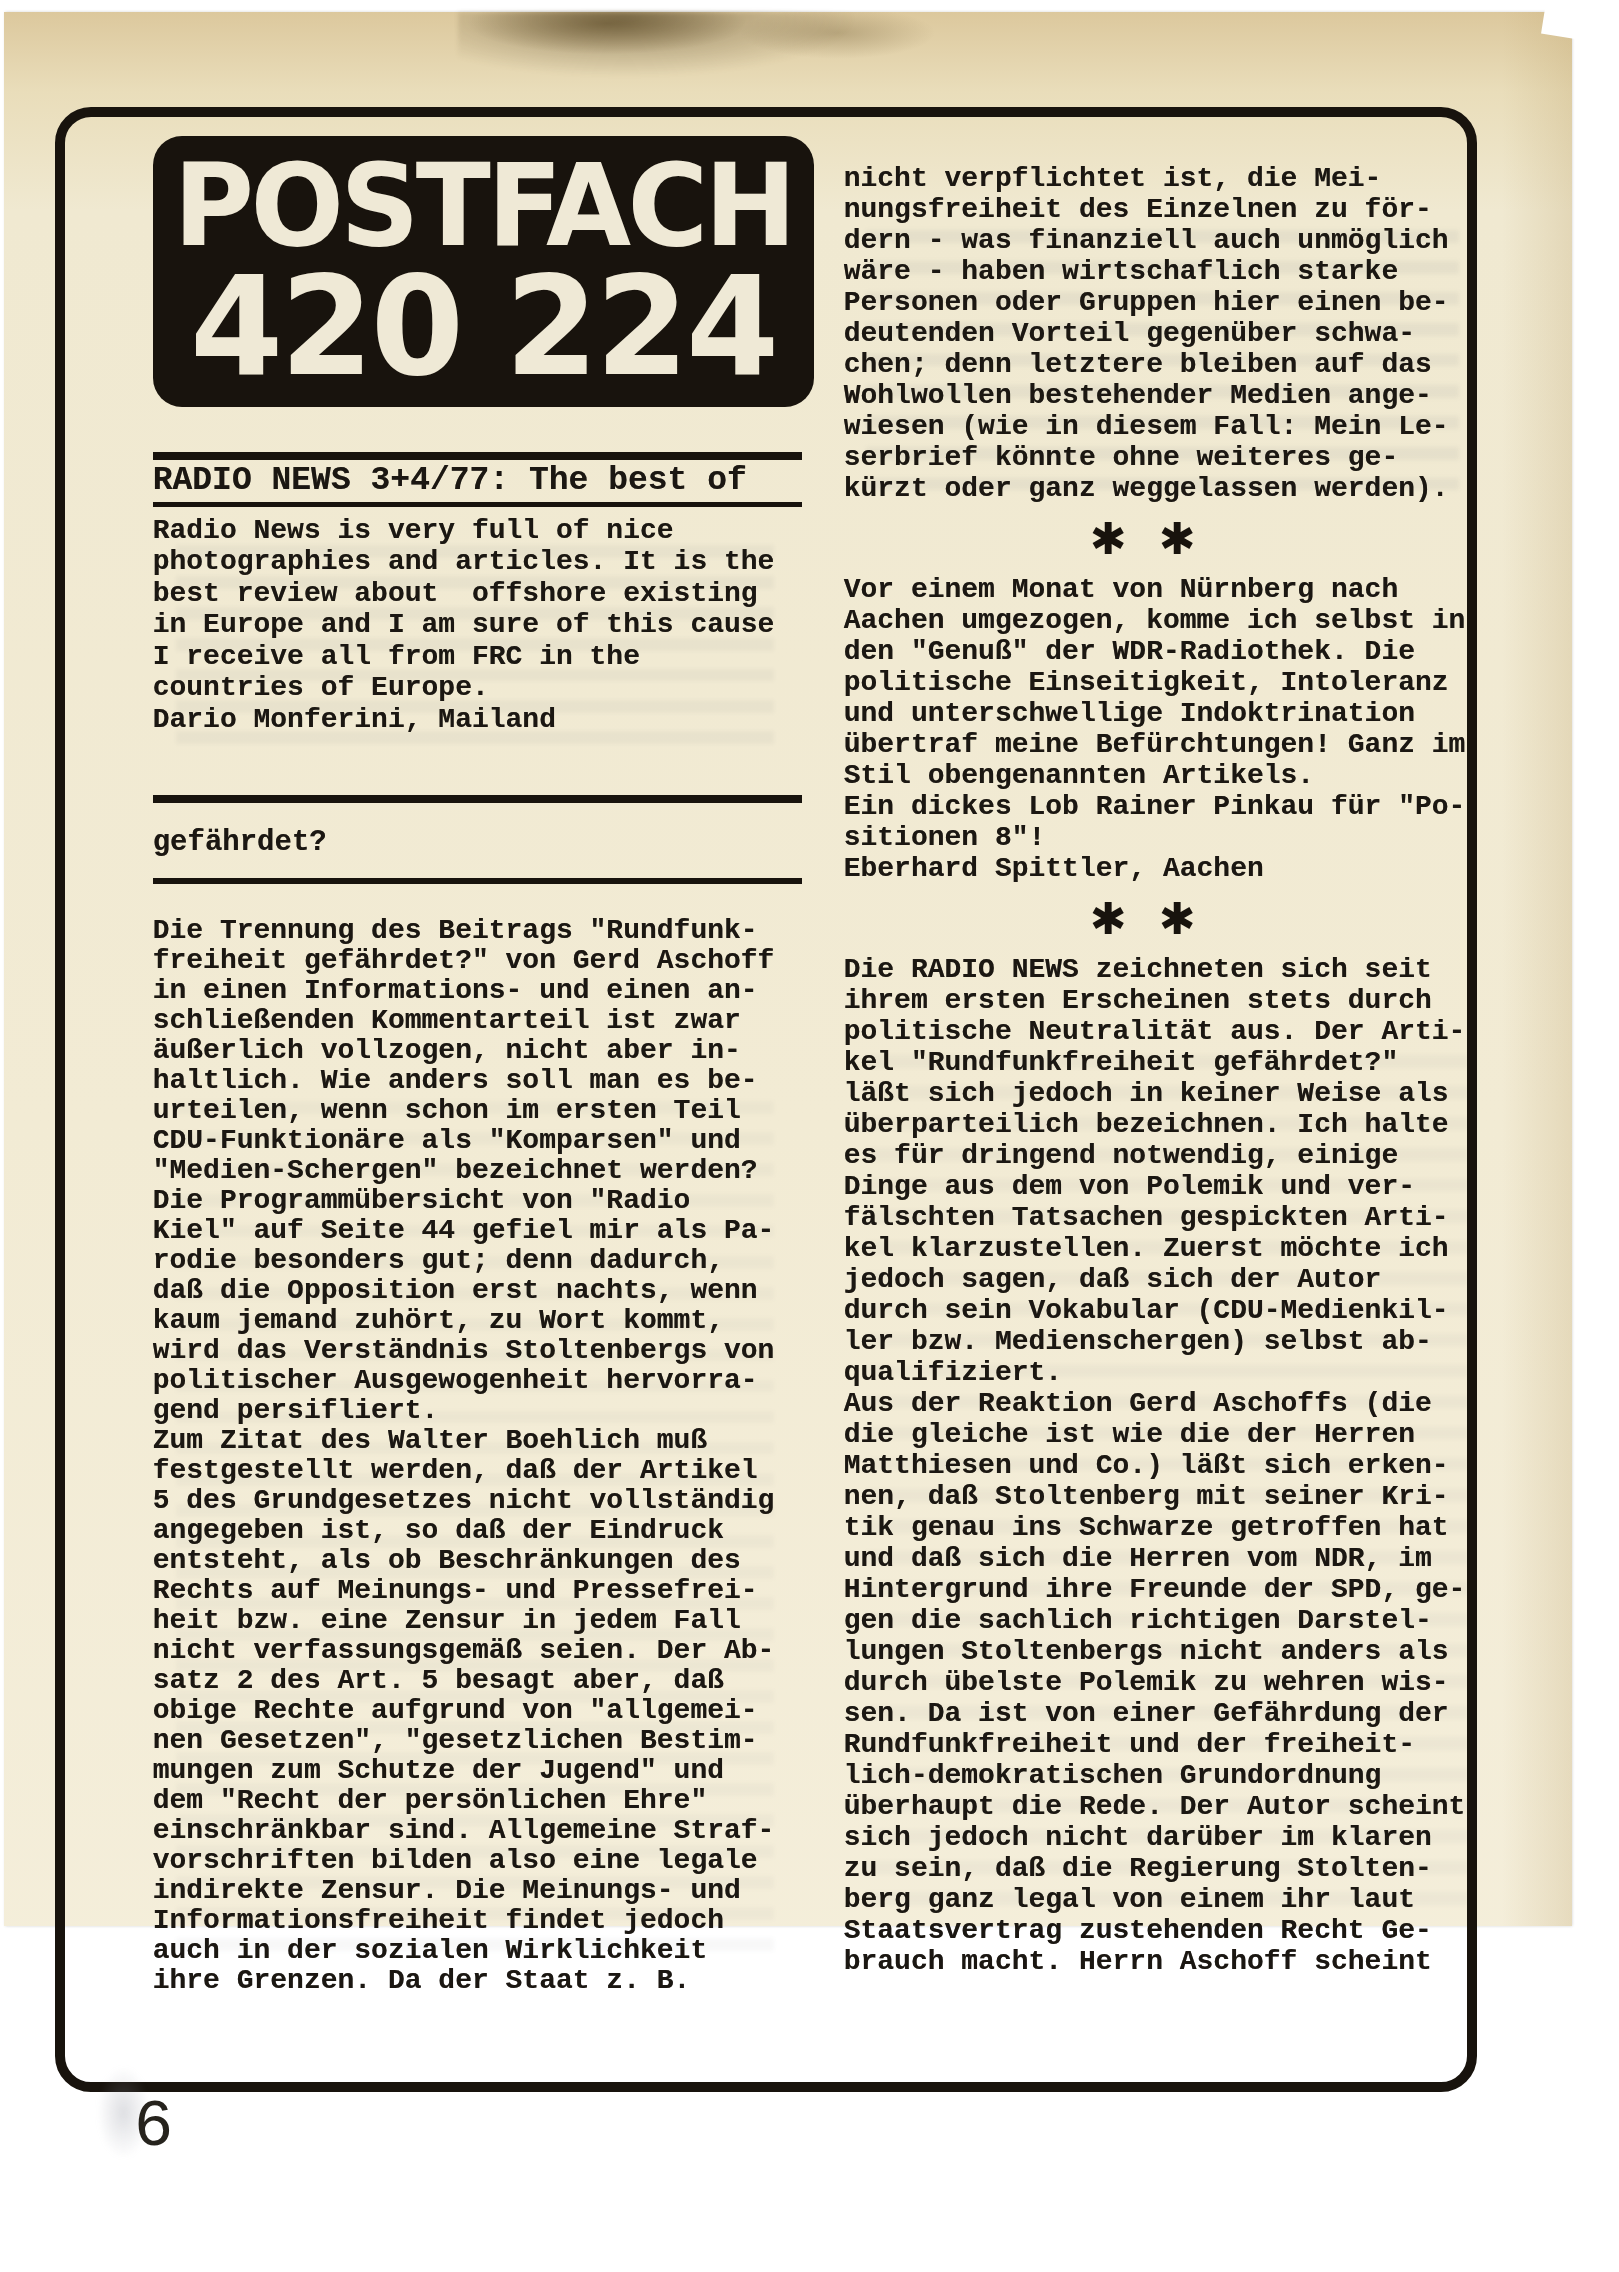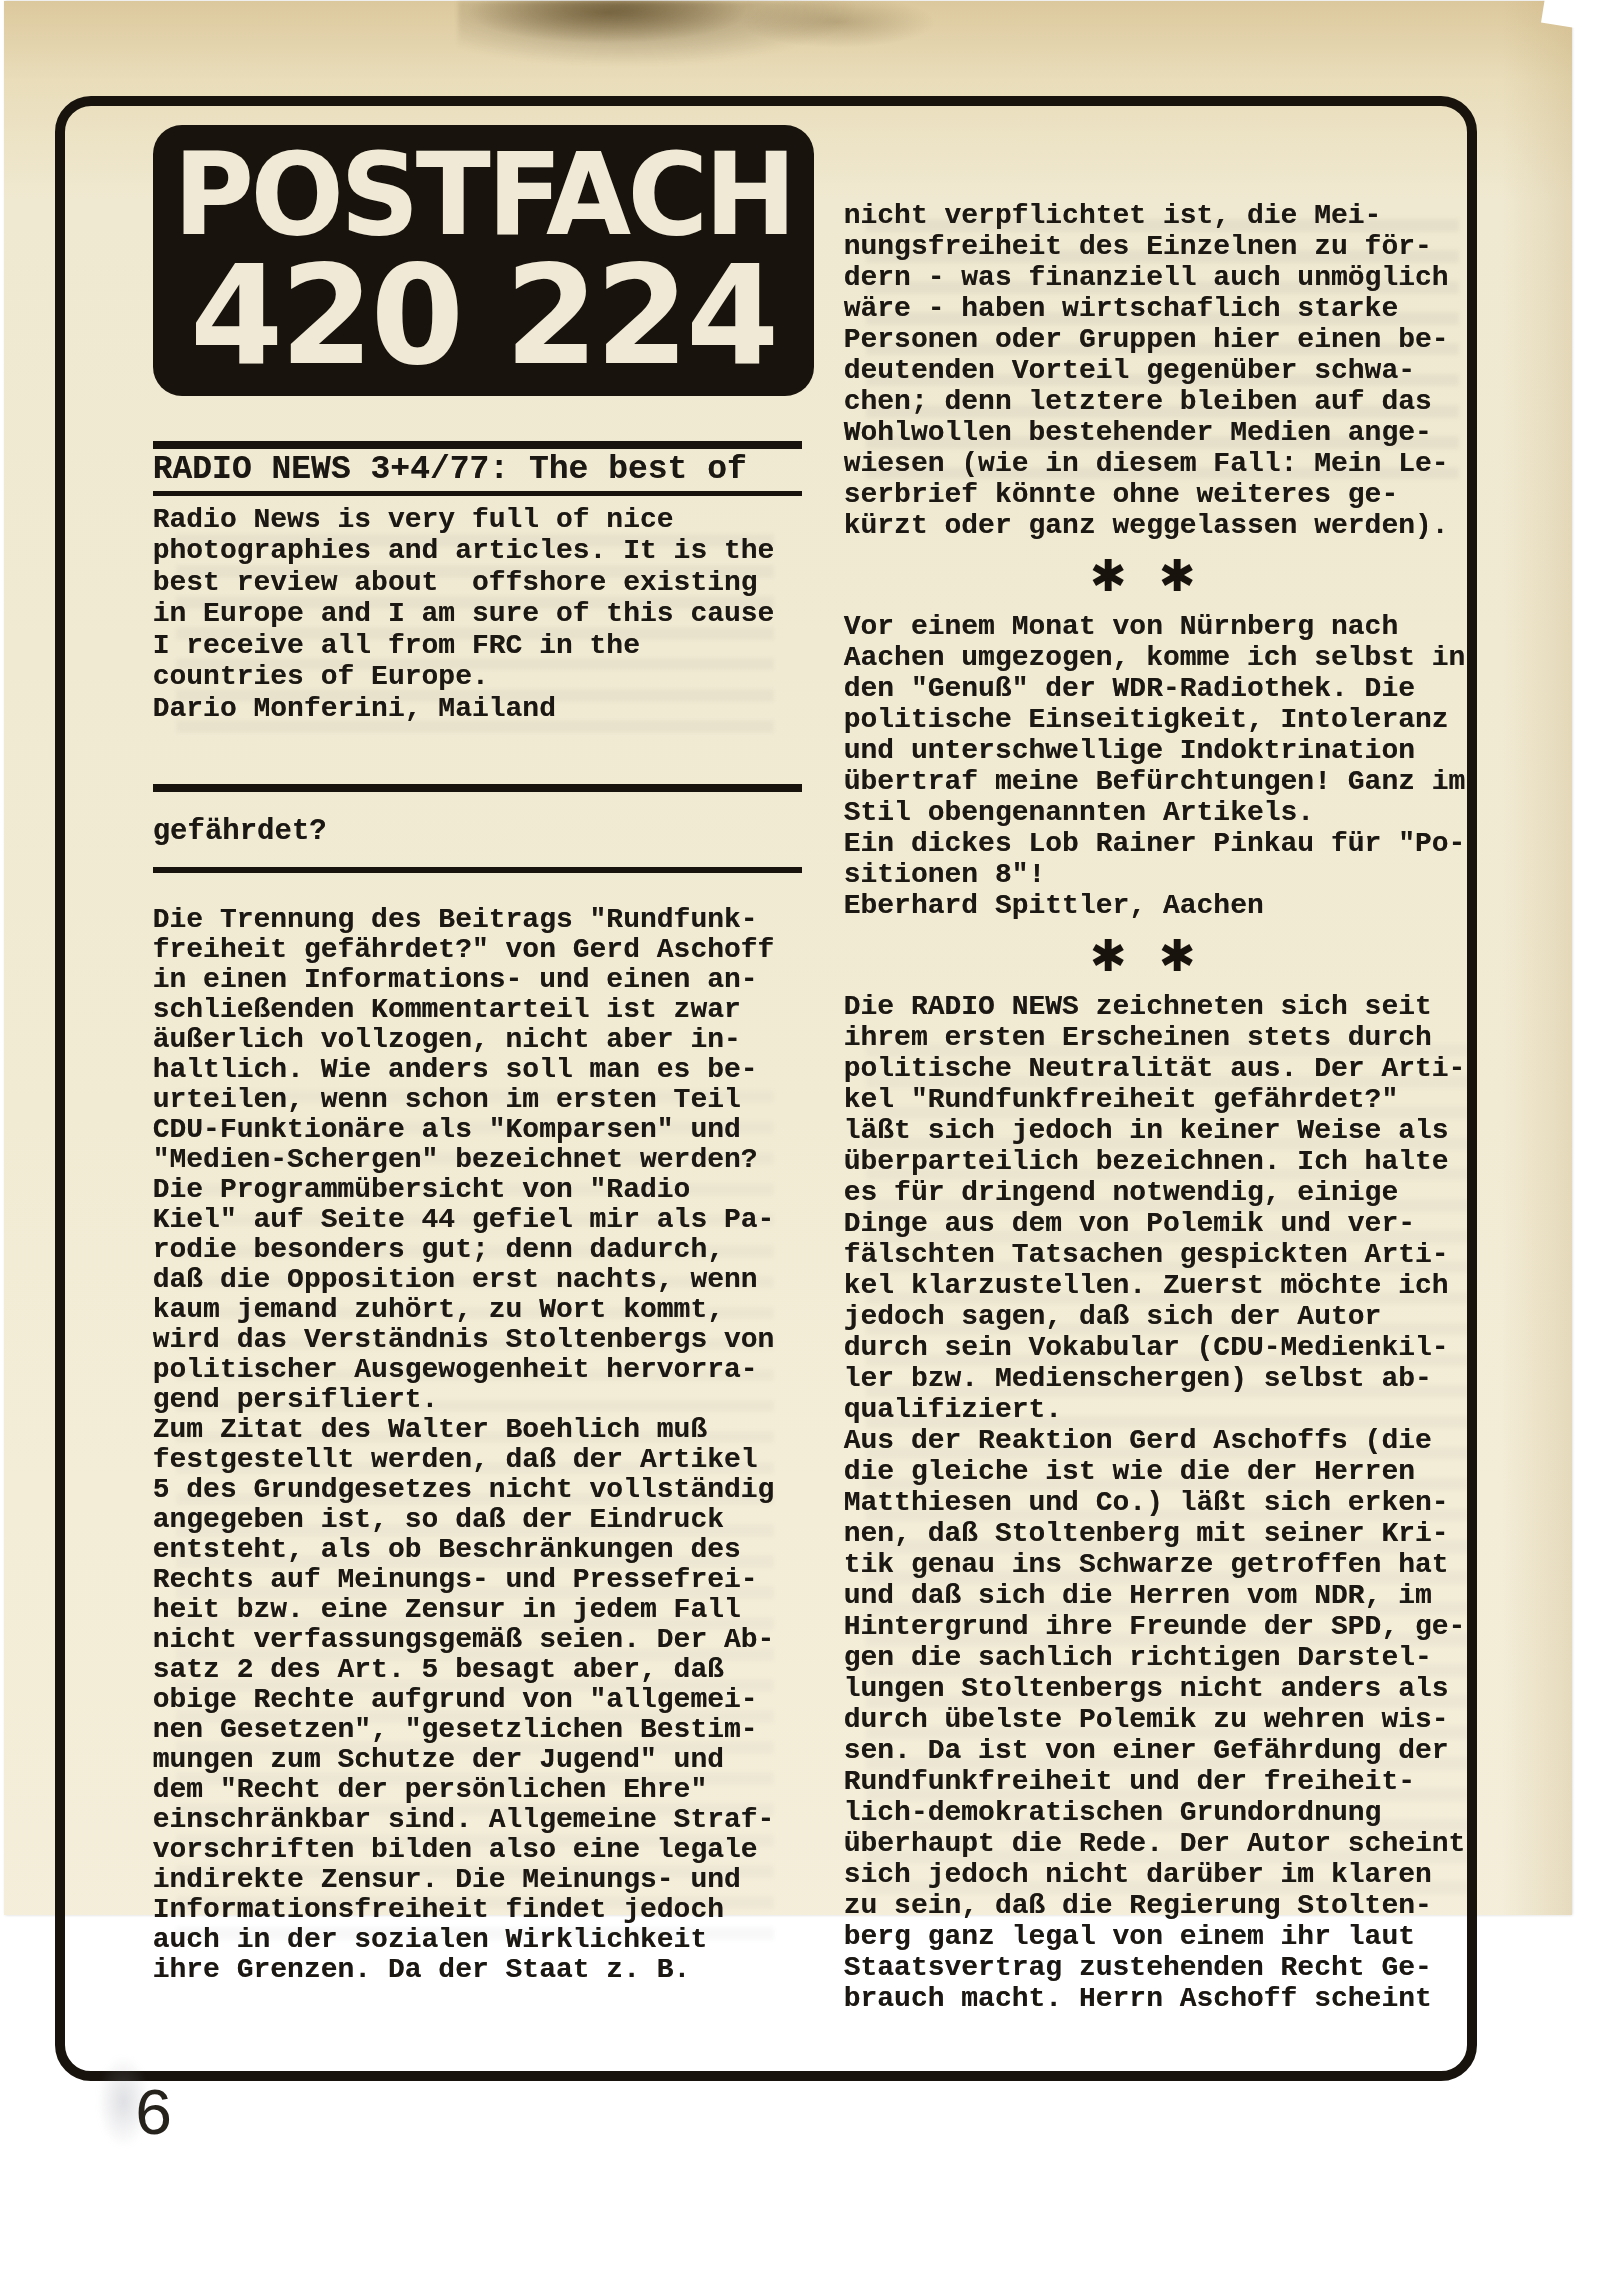--- a/index.html
+++ b/index.html
@@ -5,21 +5,21 @@
   html,body{margin:0;padding:0;}
   body{
     width:1619px;height:2273px;
     background:#ffffff;
     font-family:"Liberation Mono","DejaVu Sans Mono",monospace;
     overflow:hidden;position:relative;
   }
   .scan{position:absolute;inset:0;}
   
   .paper{
-    position:absolute;left:3.7px;top:1px;width:1568px;height:1914px;
+    position:absolute;left:3.7px;top:12px;width:1568px;height:1914px;
     background:
       radial-gradient(ellipse 199px 44px at 603px 11.6px, rgba(97,77,38,.55), rgba(97,77,38,0) 70%),
       radial-gradient(ellipse 139px 37px at 834px 21px, rgba(97,77,38,.30), rgba(97,77,38,0) 70%),
       linear-gradient(270deg, rgba(180,150,90,.22) 0px, rgba(180,150,90,0) 70px),
       linear-gradient(180deg, #dcc89d 0px, #e9ddba 79px, #f0e9d1 199px, #f2ebd4 1113px, #f5efdc 2262px);
     box-shadow:0.9px 0 2.8px rgba(0,0,0,.18);
   }
   .torn-corner{
     position:absolute;left:1540px;top:-15.8px;width:79px;height:44px;
     background:#ffffff;transform:rotate(9deg);
@@ -42,21 +42,21 @@
     letter-spacing:-3.7px;transform:scaleY(1.04);white-space:pre;
   }
   .logo-line2{
     font-family:"DejaVu Sans","Liberation Sans",sans-serif;
     font-weight:bold;color:#efe9d6;font-size:134px;line-height:130px;
     letter-spacing:-2.8px;transform:scaleY(1.02);white-space:pre;
   }
   
   .col{position:absolute;width:649px;color:#1b1712;}
   .col-left{left:149px;top:440px;}
-  .col-right{left:840px;top:151px;margin-top:48px;}
+  .col-right{left:840px;top:151px;}
   .mono{
     font-family:"Liberation Mono","DejaVu Sans Mono",monospace;
     font-weight:bold;font-size:28px;white-space:pre;
     text-shadow:0 0 0.5px rgba(27,23,18,.55);
   }
   .lh-left1{line-height:31.5px;}
   .lh-left2{line-height:30px;}
   .lh-right{line-height:31px;}
   .rule{background:#18130d;}
   .rule-thick{height:7.9px;}

